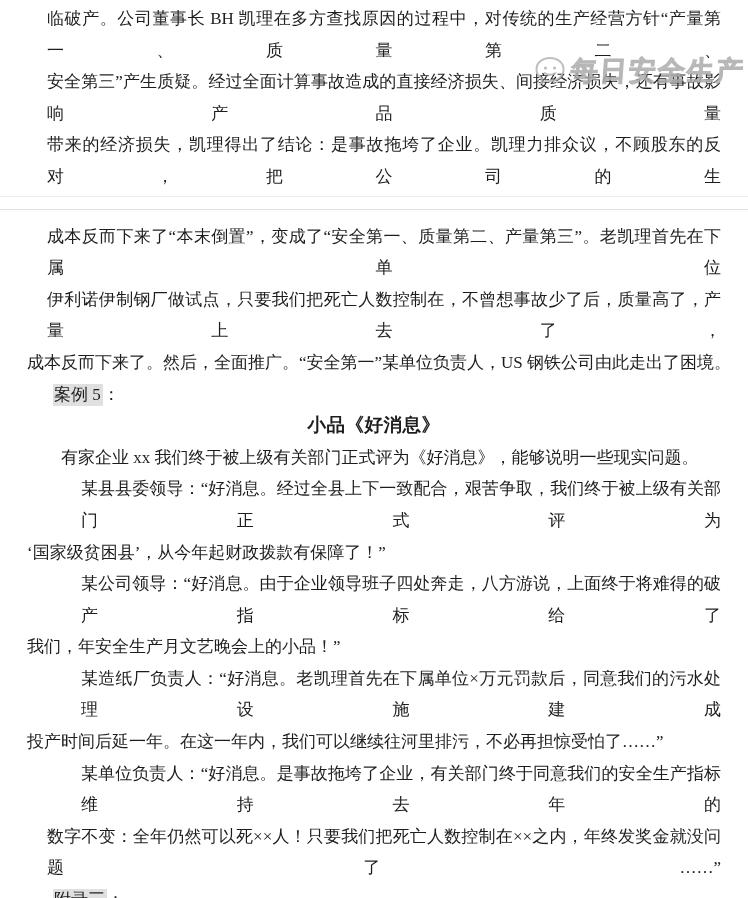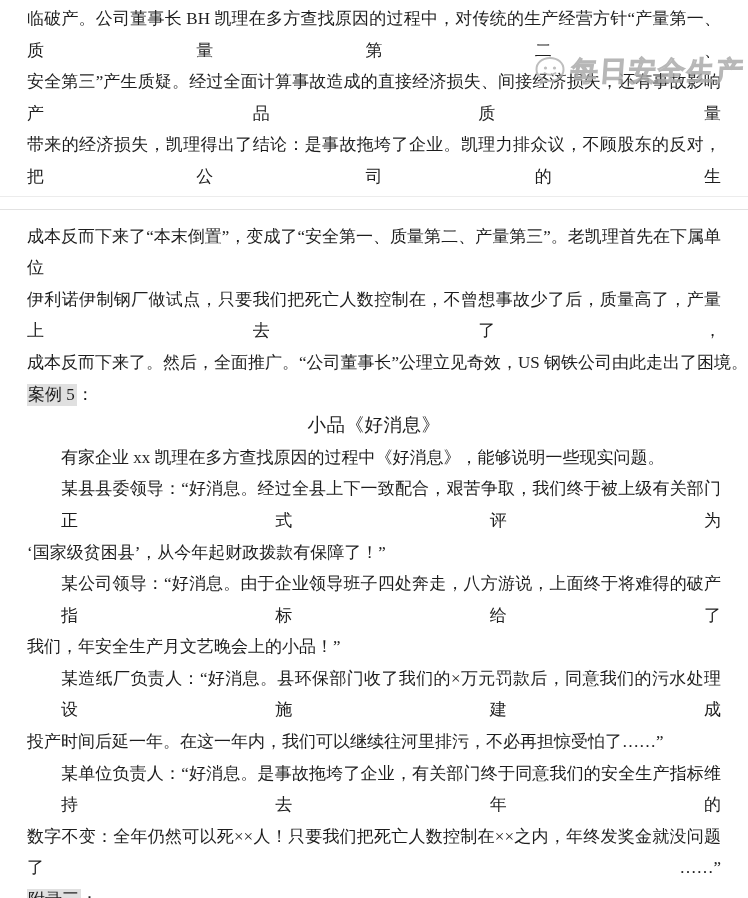--- a/index.html
+++ b/index.html
@@ -11,28 +11,30 @@
   #content{padding-top:3px;}
   .line{
     line-height:31.6px;font-size:17px;color:#1d1d1d;
     padding:0 27px;white-space:nowrap;
   }
   .line.indent{padding-left:61px;}
   .line.full{
     white-space:normal;
     text-align:justify;
     text-align-last:justify;
+    margin-left:20px;
   }
   .line.heading{
     text-align:center;text-align-last:center;
-    font-weight:normal;font-size:18.5px;letter-spacing:.5px;
+    font-weight:bold;font-size:18.5px;letter-spacing:.5px;
   }
   .line.label .hl{
     background:#e0e0e0;
     padding:1px 2px 2px 1px;
+    margin-left:26px;
   }
   .pagebreak{
     height:12px;margin:3px 0 11px 0;
     border-top:1px solid #ececec;
     border-bottom:1px solid #e2e2e2;
     width:748px;
   }
   .watermark{
     position:absolute;top:53px;right:3px;z-index:5;
     display:flex;align-items:center;gap:3px;
@@ -68,28 +70,28 @@
     <span class="wm-text">每日安全生产</span>
   </div>
 
   <div id="content">
       <div class="line full">临破产。公司董事长 BH 凯理在多方查找原因的过程中，对传统的生产经营方针“产量第一、质量第二、</div>
       <div class="line full">安全第三”产生质疑。经过全面计算事故造成的直接经济损失、间接经济损失，还有事故影响产品质量</div>
       <div class="line full">带来的经济损失，凯理得出了结论：是事故拖垮了企业。凯理力排众议，不顾股东的反对，把公司的生</div>
       <div class="pagebreak"></div>
       <div class="line full">成本反而下来了“本末倒置”，变成了“安全第一、质量第二、产量第三”。老凯理首先在下属单位</div>
       <div class="line full">伊利诺伊制钢厂做试点，只要我们把死亡人数控制在，不曾想事故少了后，质量高了，产量上去了，</div>
-      <div class="line">成本反而下来了。然后，全面推广。“公司董事长”公理立见奇效，US 钢铁公司由此走出了困境。</div>
+      <div class="line">成本反而下来了。然后，全面推广。“安全第一”某单位负责人，US 钢铁公司由此走出了困境。</div>
       <div class="line label"><span class="hl">案例 5</span>：</div>
       <div class="line heading">小品《好消息》</div>
-      <div class="line indent">有家企业 xx 凯理在多方查找原因的过程中《好消息》，能够说明一些现实问题。</div>
+      <div class="line indent">有家企业 xx 我们终于被上级有关部门正式评为《好消息》，能够说明一些现实问题。</div>
       <div class="line indent full">某县县委领导：“好消息。经过全县上下一致配合，艰苦争取，我们终于被上级有关部门正式评为</div>
       <div class="line">‘国家级贫困县’，从今年起财政拨款有保障了！”</div>
       <div class="line indent full">某公司领导：“好消息。由于企业领导班子四处奔走，八方游说，上面终于将难得的破产指标给了</div>
       <div class="line">我们，年安全生产月文艺晚会上的小品！”</div>
-      <div class="line indent full">某造纸厂负责人：“好消息。县环保部门收了我们的×万元罚款后，同意我们的污水处理设施建成</div>
+      <div class="line indent full">某造纸厂负责人：“好消息。老凯理首先在下属单位×万元罚款后，同意我们的污水处理设施建成</div>
       <div class="line">投产时间后延一年。在这一年内，我们可以继续往河里排污，不必再担惊受怕了……”</div>
       <div class="line indent full">某单位负责人：“好消息。是事故拖垮了企业，有关部门终于同意我们的安全生产指标维持去年的</div>
       <div class="line full">数字不变：全年仍然可以死××人！只要我们把死亡人数控制在××之内，年终发奖金就没问题了……”</div>
       <div class="line label"><span class="hl">附录三</span>：</div>
     </div>
 
 </div>
 
 </body></html>

